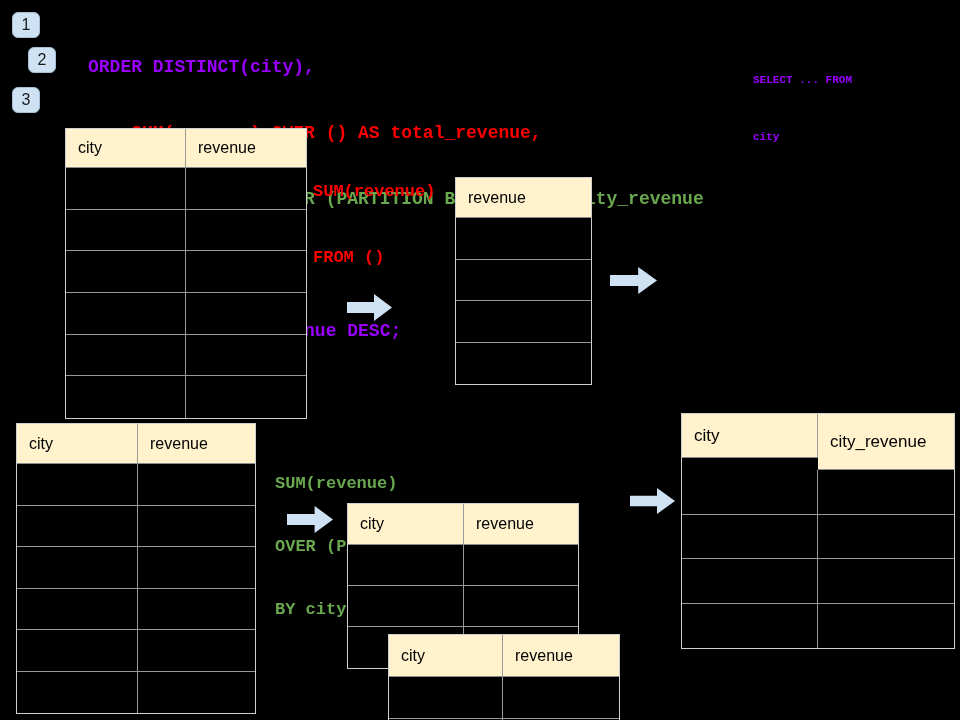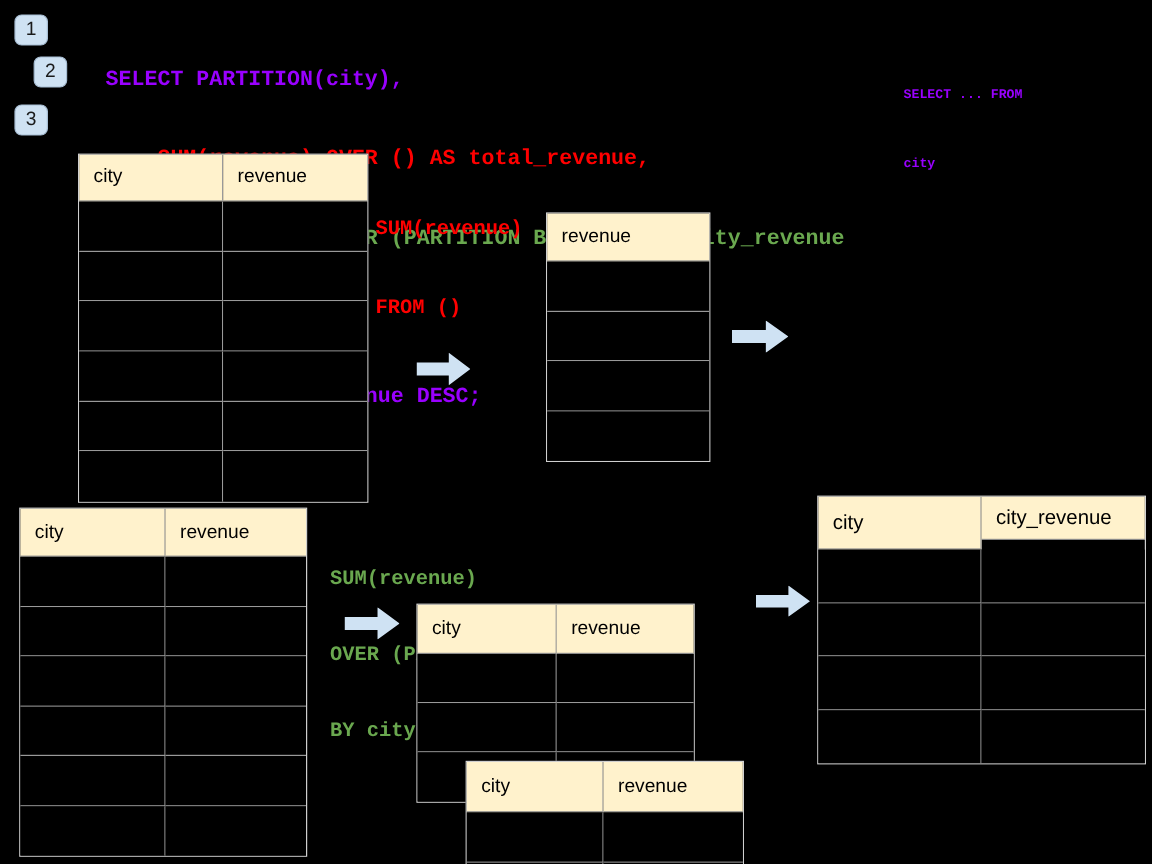--- a/index.html
+++ b/index.html
@@ -65,21 +65,21 @@
 </head>
 <body>
 
 <div class="canvas">
 
   <div class="badge badge1">1</div>
   <div class="badge badge2">2</div>
   <div class="badge badge3">3</div>
 
   <div class="code main-code">
-    <div class="purple">SELECT PARTITION(city),</div>
+    <div class="purple">ORDER DISTINCT(city),</div>
     <div class="red">    SUM(revenue) OVER () AS total_revenue,</div>
     <div class="green">    SUM(revenue) OVER (PARTITION BY city) as city_revenue</div>
     <div class="purple">  FROM rides</div>
     <div class="purple">  ORDER by city_revenue DESC;</div>
   </div>
 
   <div class="code corner-code purple">
     <div>SELECT ... FROM</div>
     <div>city</div>
   </div>
@@ -210,21 +210,21 @@
       </div>
       <div class="trow">
         <div class="td" style="width: 114px; height: 42px;"></div>
         <div class="td" style="width: 116px; height: 42px;"></div>
       </div>
     </div>
 
   <div class="dtable bighead" style="left:681px; top:413px; width:272px;">
       <div class="thead">
         <div class="th" style="width: 136px; height: 44px;">city</div>
-        <div class="th" style="width: 136px; height: 36px;">city_revenue</div>
+        <div class="th" style="width: 136px; height: 56px;">city_revenue</div>
       </div>
       <div class="trow">
         <div class="td" style="width: 136px; height: 44.5px;"></div>
         <div class="td" style="width: 136px; height: 44.5px;"></div>
       </div>
       <div class="trow">
         <div class="td" style="width: 136px; height: 44.5px;"></div>
         <div class="td" style="width: 136px; height: 44.5px;"></div>
       </div>
       <div class="trow">

